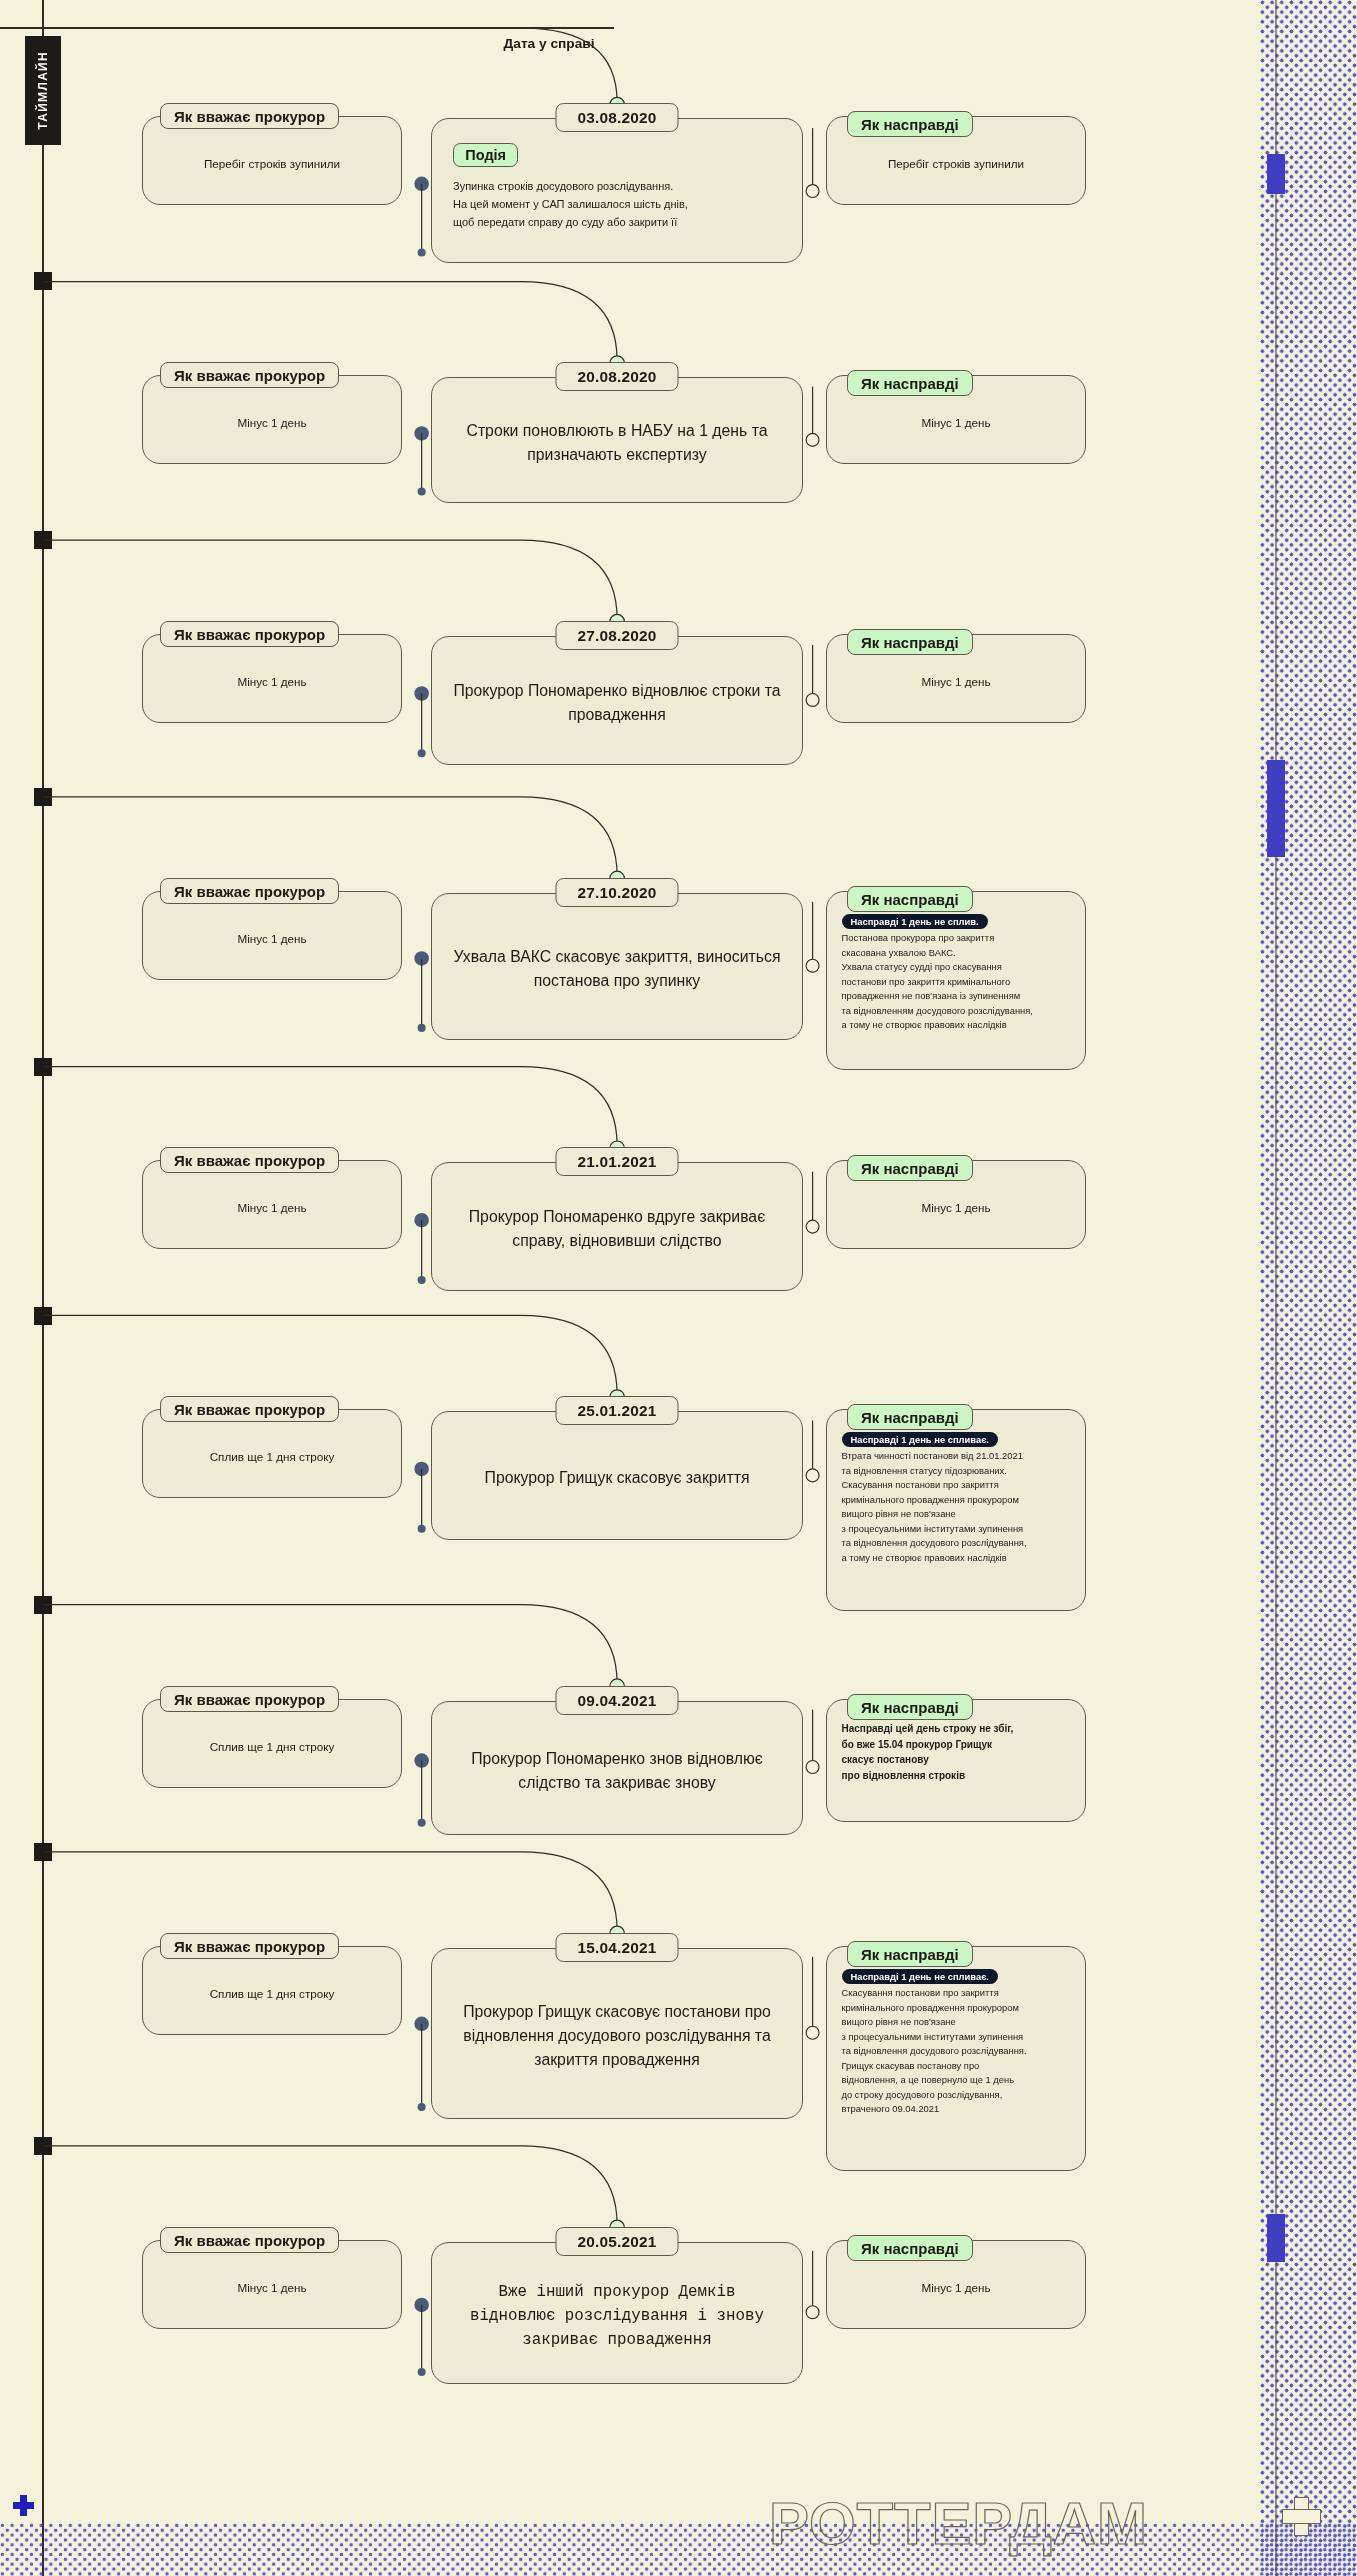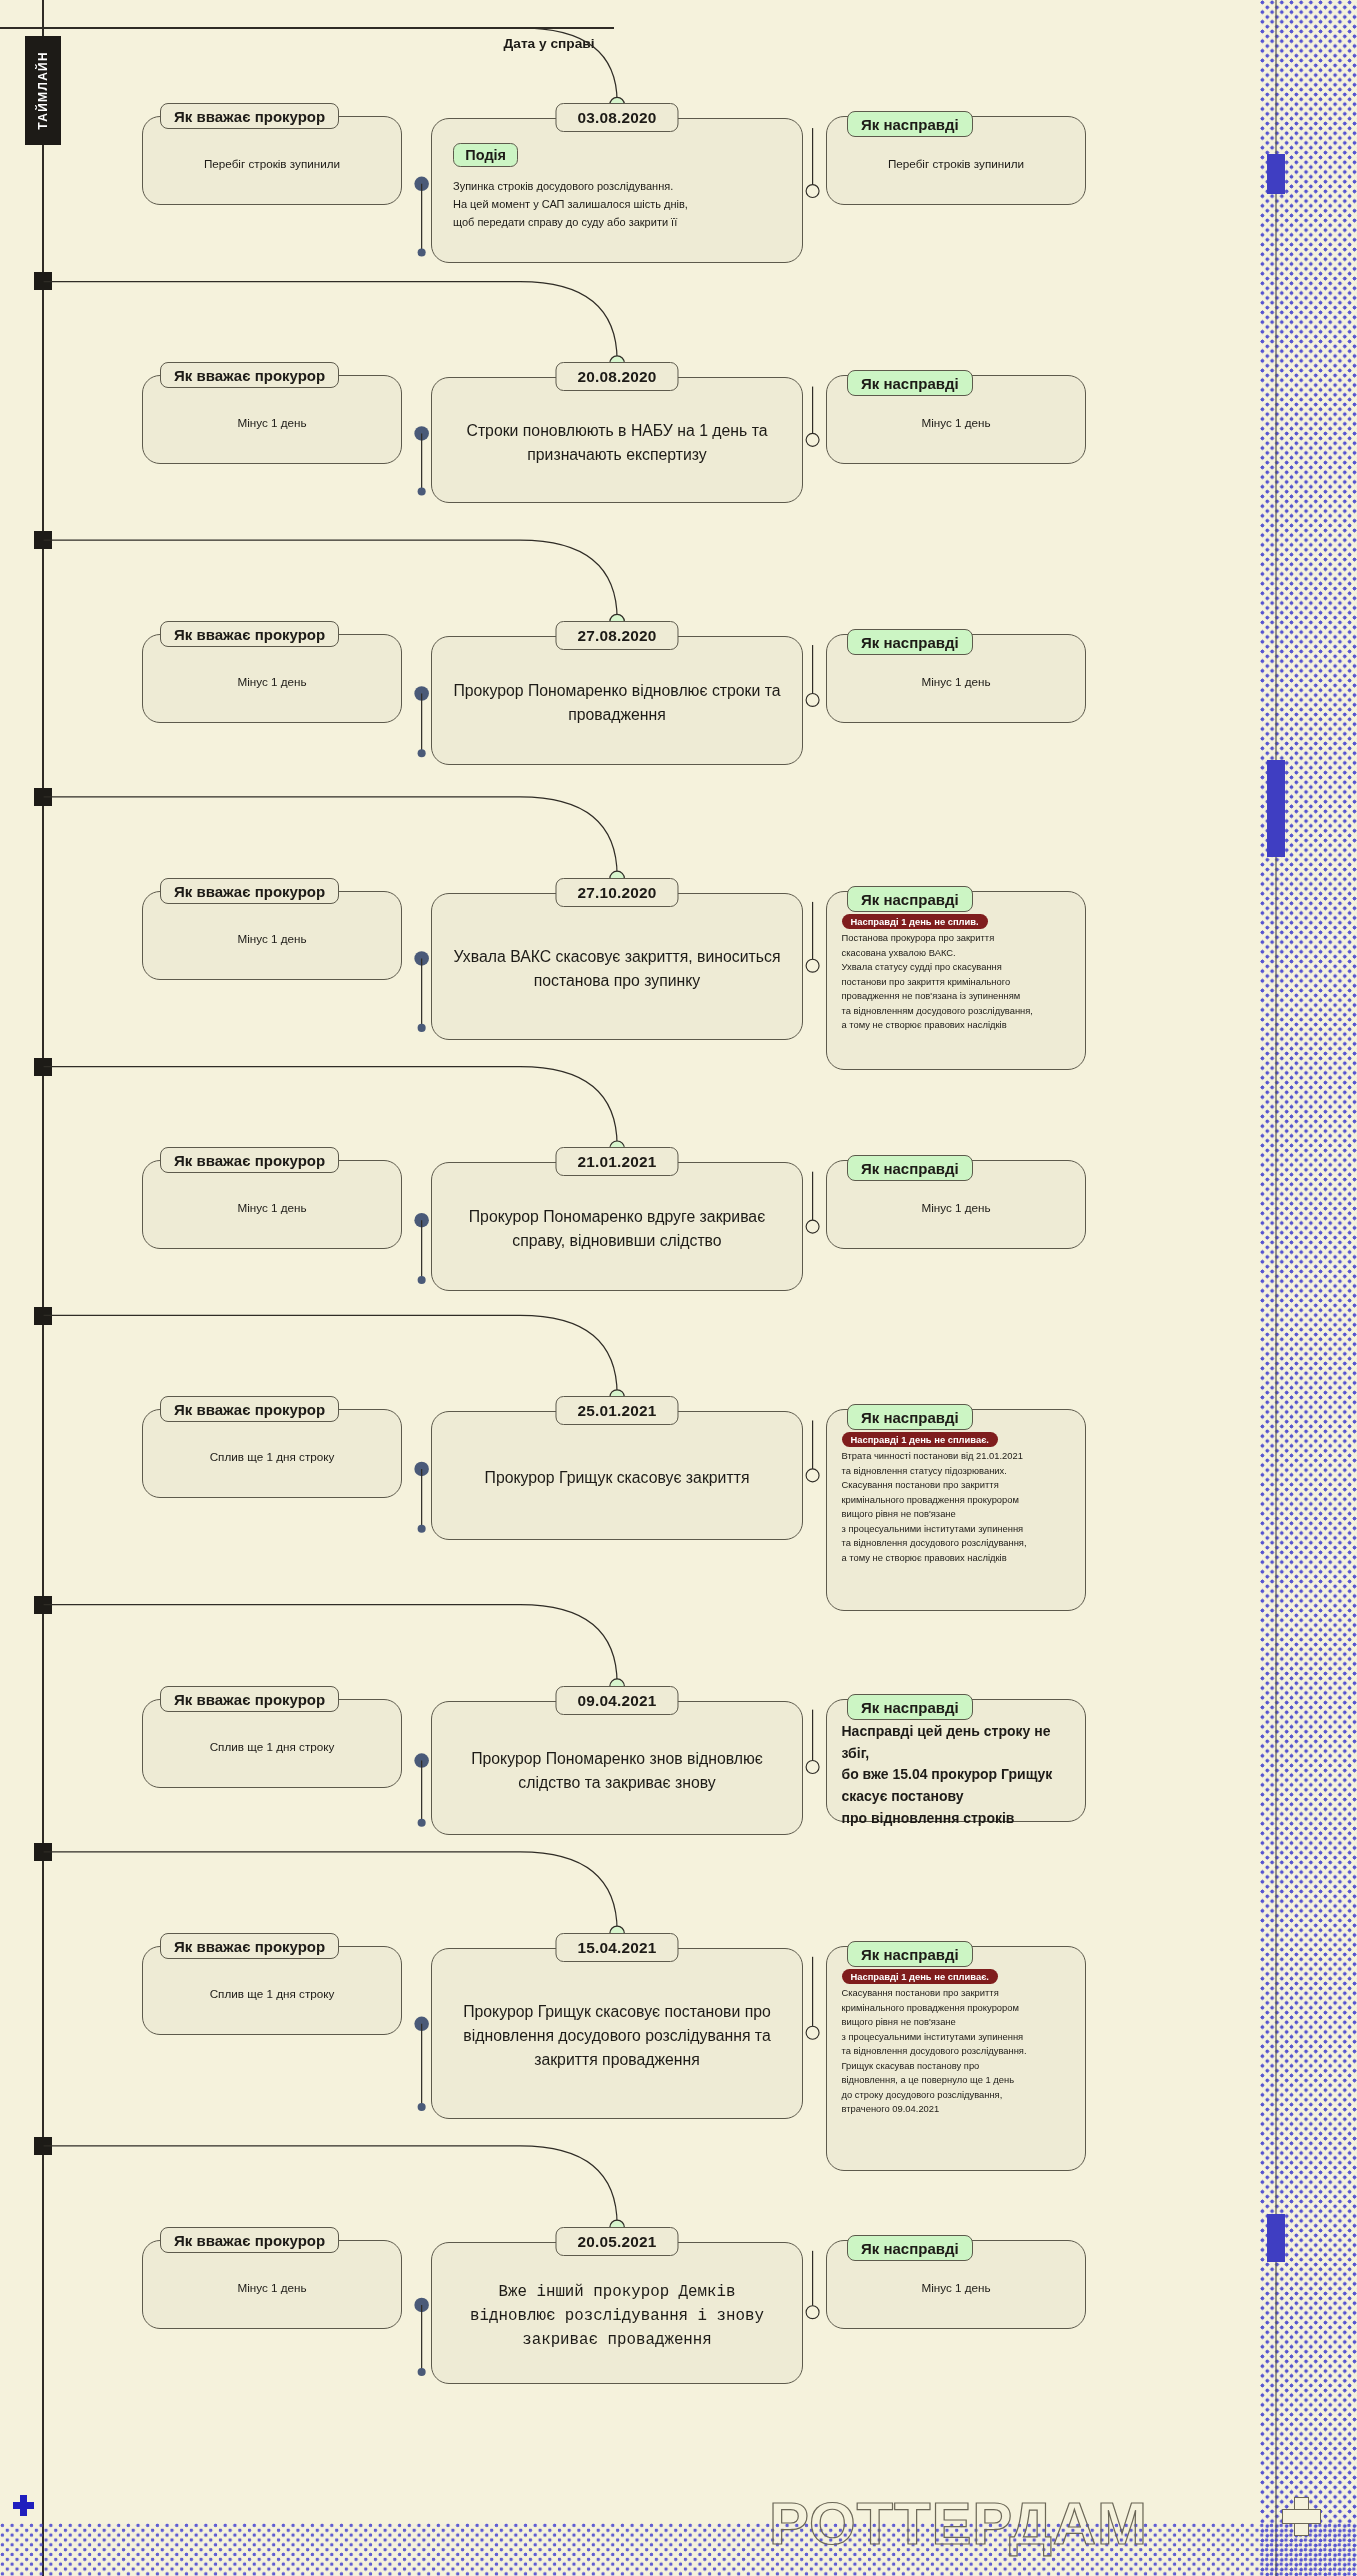--- a/index.html
+++ b/index.html
@@ -220,31 +220,31 @@
   }
   .col-right .card .detail {
     font-size: 9.4px;
     line-height: 1.54;
     color: #1d1b17;
     text-align: left;
     white-space: pre-line;
   }
   .detail-tag {
     display: inline-block;
-    background: #7f1d1d;
+    background: #0f172a;
     color: #ffffff;
     border-radius: 9px;
     padding: 2px 9px;
     font-size: 9.4px;
     font-weight: bold;
     margin-bottom: 2.4px;
     white-space: nowrap;
   }
   .detail-lead {
-    font-size: 14px;
+    font-size: 10px;
     font-weight: bold;
     line-height: 1.55;
     color: #1d1b17;
     white-space: pre-line;
     text-align: left;
   }
 
   
   #wires {
     position: absolute;

